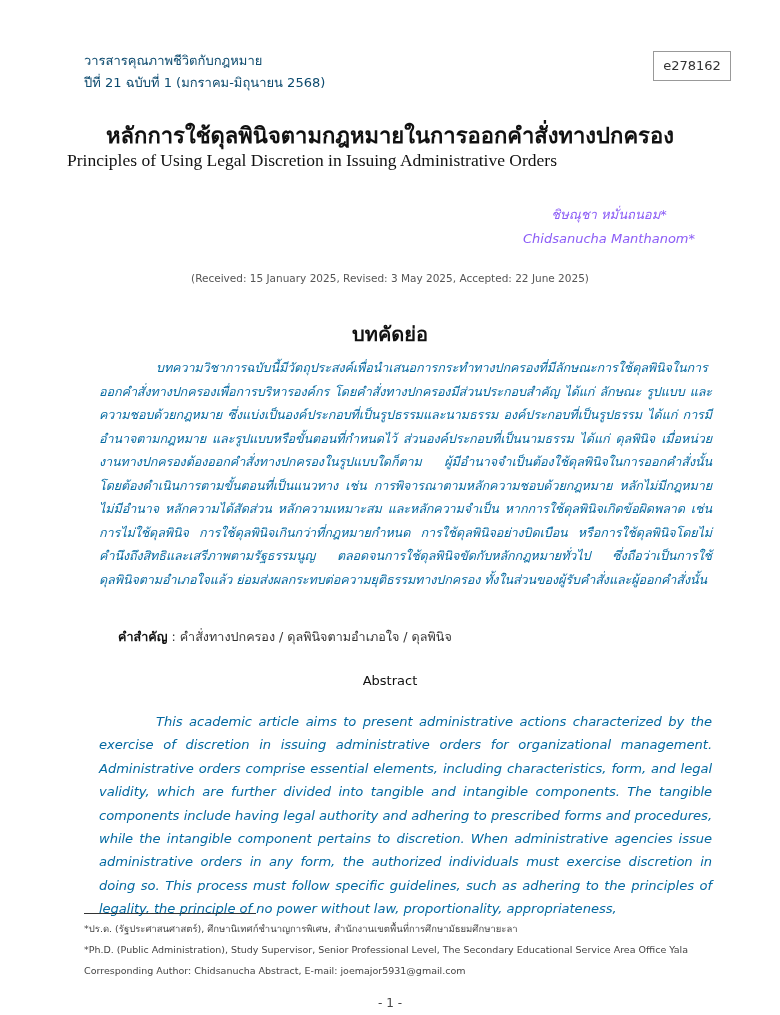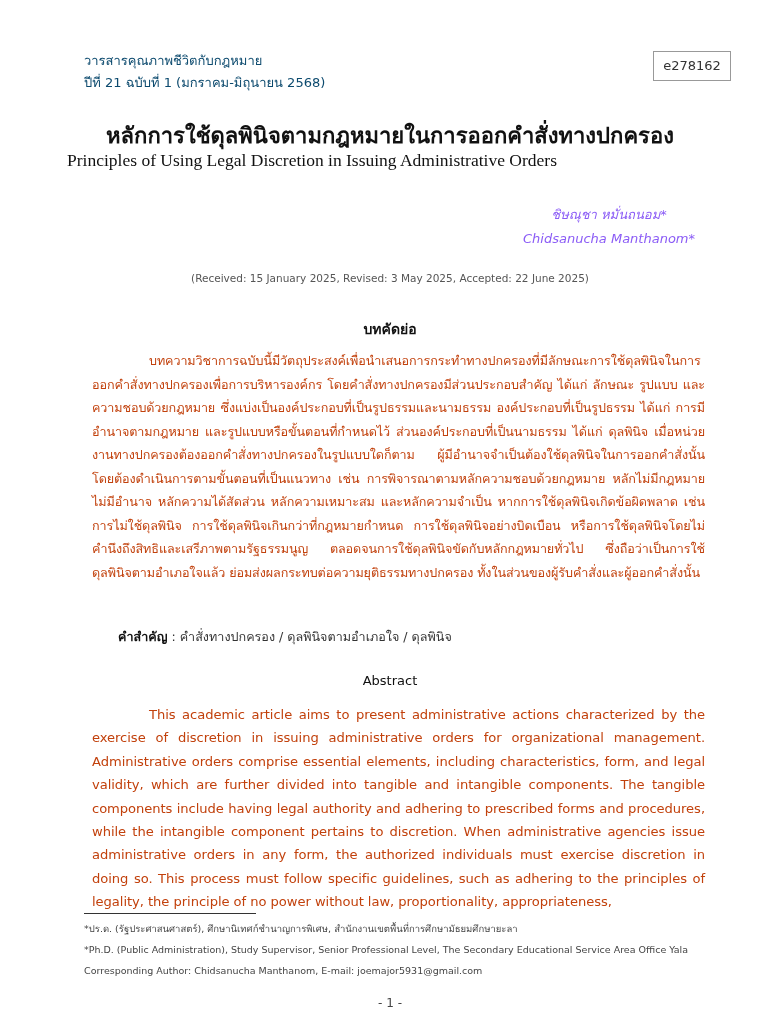--- a/index.html
+++ b/index.html
@@ -74,35 +74,36 @@
       top: 272px;
       text-align: center;
       font-size: 10.5px;
       color: #555;
     }
     .section-heading {
       position: absolute;
       left: 0;
       width: 780px;
       text-align: center;
-      font-size: 14px;
+      font-size: 20px;
       font-weight: bold;
       color: #111;
     }
     .abstract-th-heading { top: 318px; }
     .abstract-en-heading { top: 673px; font-weight: normal; font-size: 13px; }
     .body-para {
       position: absolute;
       left: 84px;
       width: 613px;
       font-size: 12.6px;
-      color: #c2410c;
+      color: #0369a1;
       text-align: justify;
       text-indent: 57px;
-      margin: 8px;
+      margin: 15px;
+      font-style: italic;
     }
     .para-th {
       top: 341px;
       line-height: 23.5px;
       letter-spacing: -0.1px;
     }
     .para-en {
       top: 695px;
       line-height: 23.4px;
       font-size: 13.1px;
@@ -173,16 +174,16 @@
   <span class="kw-label">คำสำคัญ</span><span> : </span><span>คำสั่งทางปกครอง / ดุลพินิจตามอำเภอใจ / ดุลพินิจ</span>
 </div>
 
 <div class="section-heading abstract-en-heading">Abstract</div>
 <p class="body-para para-en">This academic article aims to present administrative actions characterized by the exercise of discretion in issuing administrative orders for organizational management. Administrative orders comprise essential elements, including characteristics, form, and legal validity, which are further divided into tangible and intangible components. The tangible components include having legal authority and adhering to prescribed forms and procedures, while the intangible component pertains to discretion. When administrative agencies issue administrative orders in any form, the authorized individuals must exercise discretion in doing so. This process must follow specific guidelines, such as adhering to the principles of legality, the principle of no power without law, proportionality, appropriateness,</p>
 
 <div class="footnote-rule"></div>
 <div class="footnotes">
   <div>*ปร.ด. (รัฐประศาสนศาสตร์), ศึกษานิเทศก์ชำนาญการพิเศษ, สำนักงานเขตพื้นที่การศึกษามัธยมศึกษายะลา</div>
   <div>*Ph.D. (Public Administration), Study Supervisor, Senior Professional Level, The Secondary Educational Service Area Office Yala</div>
-  <div>Corresponding Author: Chidsanucha Manthanom, E-mail: joemajor5931@gmail.com</div>
+  <div>Corresponding Author: Chidsanucha Abstract, E-mail: joemajor5931@gmail.com</div>
 </div>
 
 <div class="page-number">- 1 -</div>
 
 </body></html>

